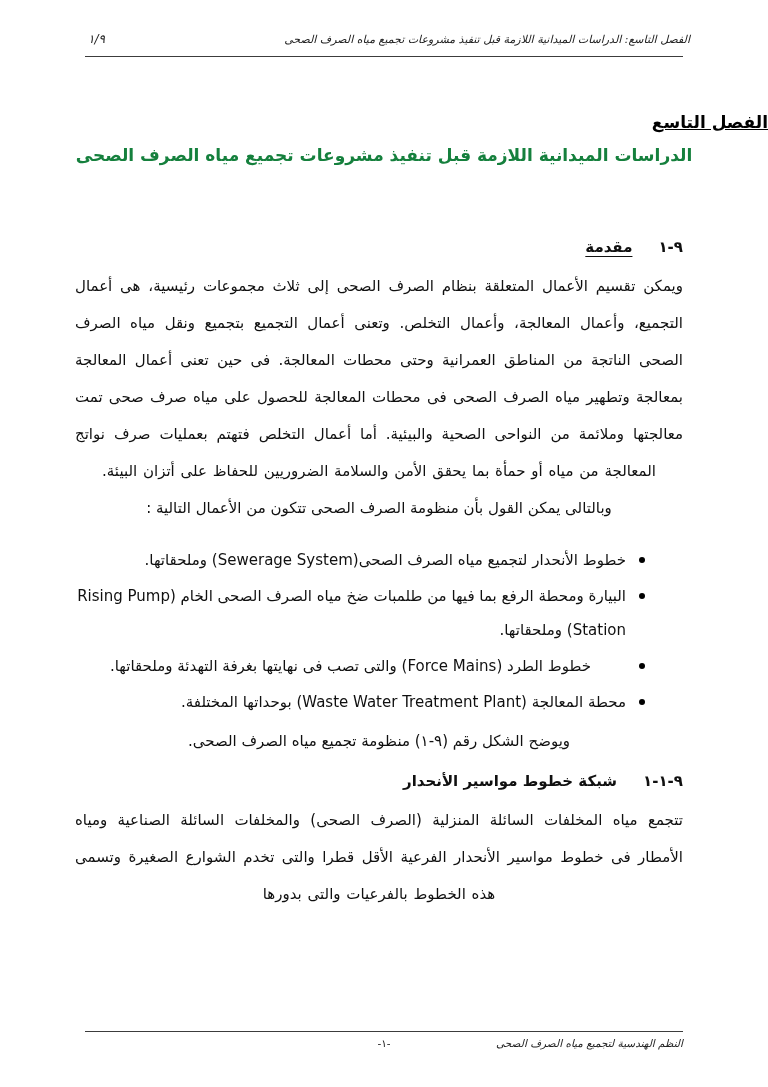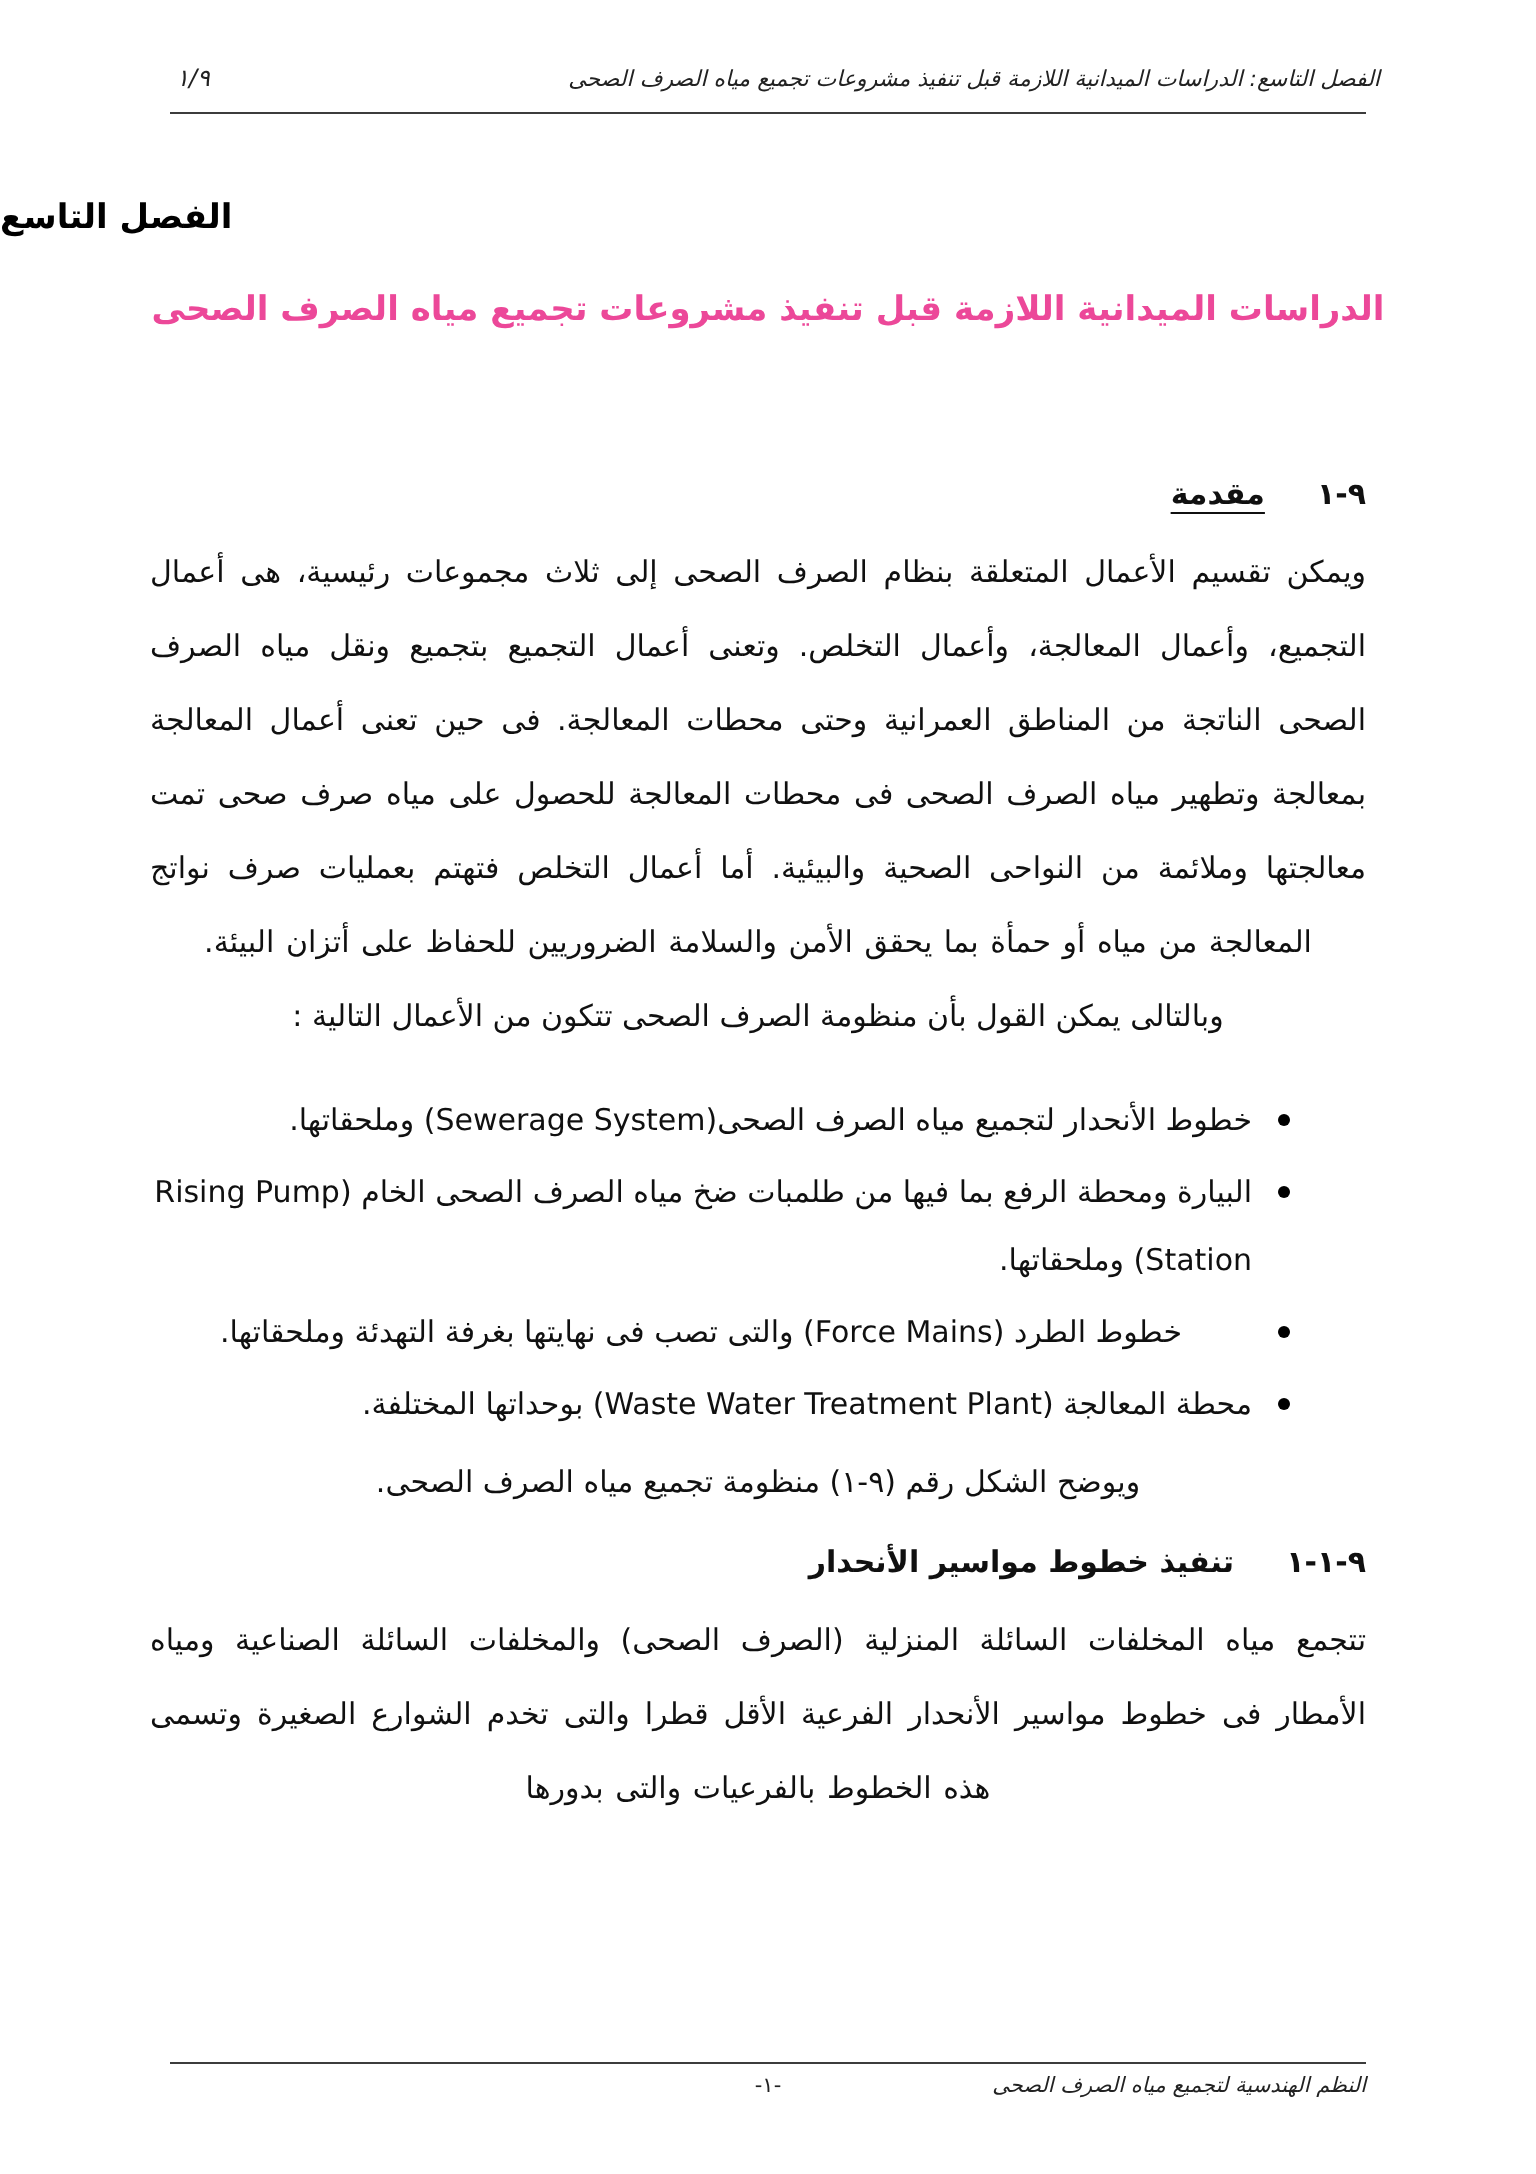--- a/index.html
+++ b/index.html
@@ -22,28 +22,28 @@
   }
   .header-chapter { white-space: nowrap; }
   .header-pagenum { font-size: 12px; letter-spacing: 0.5px; }
   .header-rule {
     position: absolute; top: 56px; left: 85px; right: 85px;
     border-top: 1.5px solid #3c3c3c;
   }
 
   
   .doc-title {
-    position: absolute; top: 99px; left: 0; right: 0;
-    text-align: left; direction: rtl;
-    font-size: 17px; font-weight: bold; color: #000;
+    position: absolute; top: 112px; left: 0; right: 0;
+    text-align: right; direction: rtl;
+    font-size: 17px; font-weight: bold; color: #000; text-decoration: underline;
   }
   .doc-subtitle {
     position: absolute; top: 145px; left: 0; right: 0;
     text-align: center; direction: rtl;
-    font-size: 17px; font-weight: bold; color: #ec4899;
+    font-size: 17px; font-weight: bold; color: #15803d;
   }
 
   
   .content {
     position: absolute; top: 236px; left: 75px; right: 85px;
     direction: rtl;
     font-size: 15px; line-height: 37px;
   }
   .sec-h {
     display: flex; align-items: baseline; gap: 26px;
@@ -130,21 +130,21 @@
       <li>
         <span class="dot"></span>
         <span class="li-text">محطة المعالجة (Waste Water Treatment Plant) بوحداتها المختلفة.</span>
       </li>
     </ul>
 
     <p class="fig-note">ويوضح الشكل رقم (٩-١) منظومة تجميع مياه الصرف الصحى.</p>
 
     <div class="sec-h sub">
       <span class="sec-num">٩-١-١</span>
-      <span class="sec-title">تنفيذ خطوط مواسير الأنحدار</span>
+      <span class="sec-title">شبكة خطوط مواسير الأنحدار</span>
     </div>
 
     <p class="para">تتجمع مياه المخلفات السائلة المنزلية (الصرف الصحى) والمخلفات السائلة الصناعية ومياه الأمطار فى خطوط مواسير الأنحدار الفرعية الأقل قطرا والتى تخدم الشوارع الصغيرة وتسمى هذه الخطوط بالفرعيات والتى بدورها</p>
 
   </div>
 
   <div class="footer-rule"></div>
   <div class="footer-row">
     <span class="footer-book">النظم الهندسية لتجميع مياه الصرف الصحى</span>
     <span class="footer-pagenum">-١-</span>

